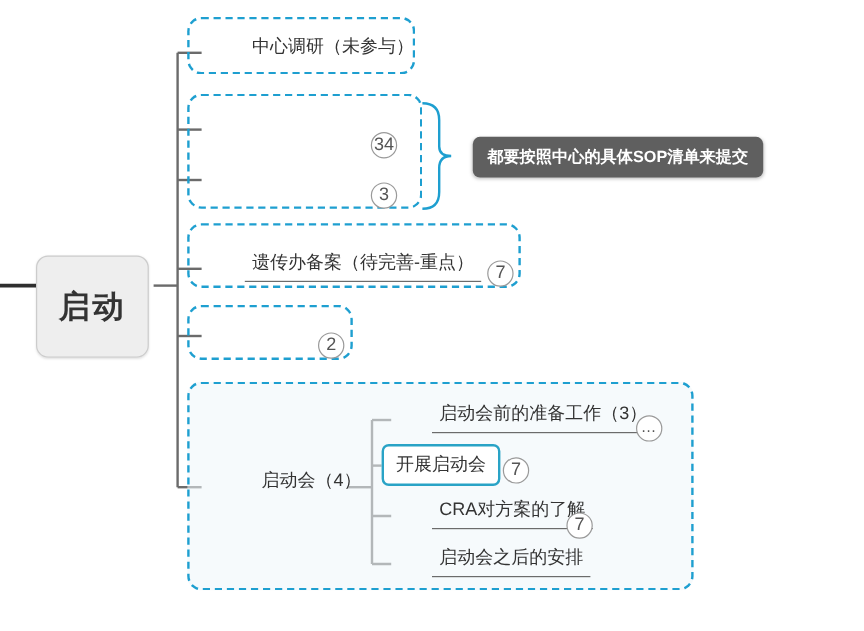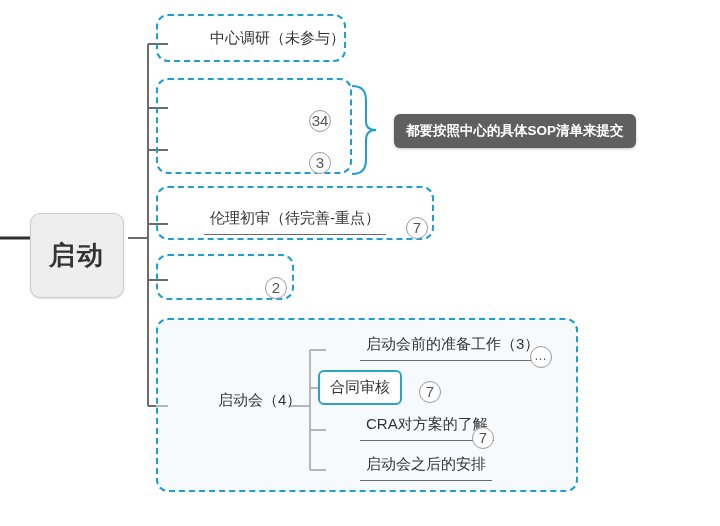--- a/index.html
+++ b/index.html
@@ -143,31 +143,31 @@
   <div class="frame tint" style="left:156px; top:318px; width:422px; height:174px;"></div>
 
   <div class="node root" style="left:30px; top:213px;">启动</div>
 
   <div class="node leaf nounder" style="left:172px; top:26px;">中心调研（未参与）</div>
 
   <div class="bubble" style="left:309px; top:110px;">34</div>
 
   <div class="bubble" style="left:309px; top:152px;">3</div>
 
-  <div class="node leaf" style="left:172px; top:206px;">伦理初审（待完善-重点）</div>
+  <div class="node leaf" style="left:172px; top:206px;">遗传办备案（待完善-重点）</div>
   <div class="bubble" style="left:406px; top:217px;">7</div>
 
   <div class="bubble" style="left:265px; top:277px;">2</div>
 
   <div class="node leaf nounder" style="left:180px; top:388px;">启动会（4）</div>
 
   <div class="node leaf" style="left:328px; top:332px;">启动会前的准备工作（3）</div>
   <div class="bubble dots" style="left:530px; top:346px;">…</div>
 
-  <div class="node boxed" style="left:318px; top:370px;">合同审核</div>
+  <div class="node boxed" style="left:318px; top:370px;">开展启动会</div>
   <div class="bubble" style="left:419px; top:381px;">7</div>
 
   <div class="node leaf" style="left:328px; top:412px;">CRA对方案的了解</div>
   <div class="bubble" style="left:472px; top:427px;">7</div>
 
   <div class="node leaf" style="left:328px; top:452px;">启动会之后的安排</div>
 
   <div class="note" style="left:394px; top:114px;">都要按照中心的具体SOP清单来提交</div>
 
 </div>

